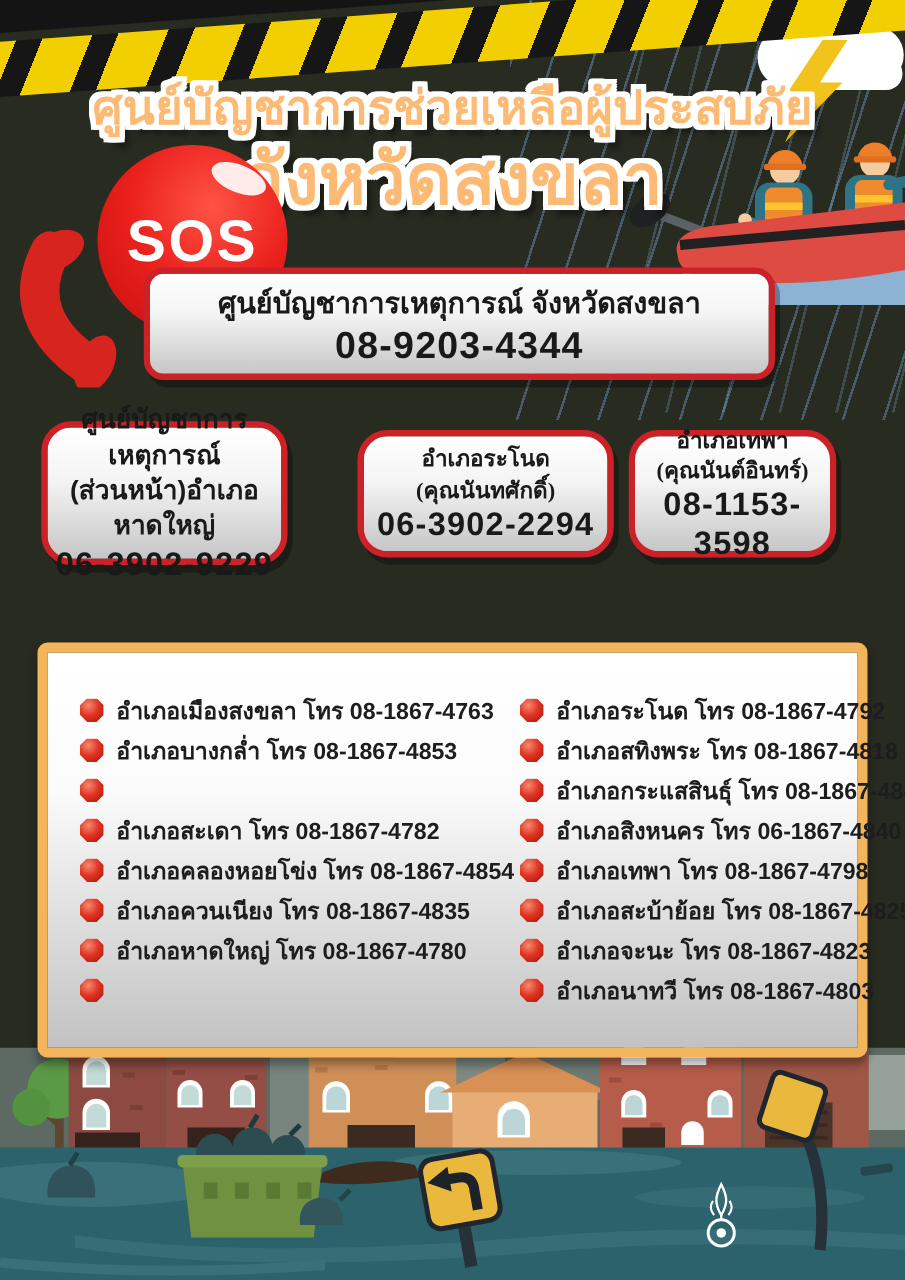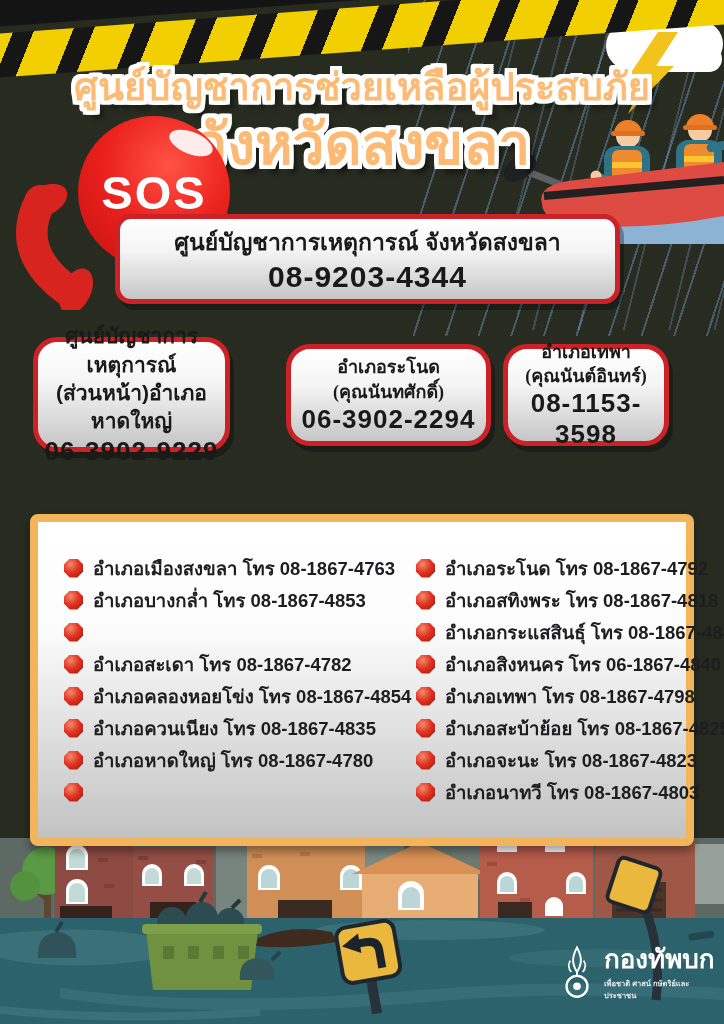--- a/index.html
+++ b/index.html
@@ -348,19 +348,15 @@
   </div>
 
   <div class="army">
     <svg class="army-emblem" viewBox="0 0 40 58">
       <circle cx="20" cy="43" r="11" stroke="#fff" stroke-width="2.5" fill="none"></circle>
       <circle cx="20" cy="43" r="4" fill="#fff"></circle>
       <path d="M20,2 C15,12 14,18 20,28 C26,18 25,12 20,2 Z" fill="none" stroke="#fff" stroke-width="2"></path>
       <path d="M13,16 q-4,6 1,12 M27,16 q4,6 -1,12" stroke="#fff" stroke-width="1.8" fill="none"></path>
       <path d="M20,28 v4" stroke="#fff" stroke-width="2"></path>
     </svg>
-    <div>
-      <div class="army-org">กองทัพบก</div>
-      <div class="army-slogan">เพื่อชาติ ศาสน์ กษัตริย์และประชาชน</div>
-    </div>
   </div>
 
 </div>
 
 </body></html>

